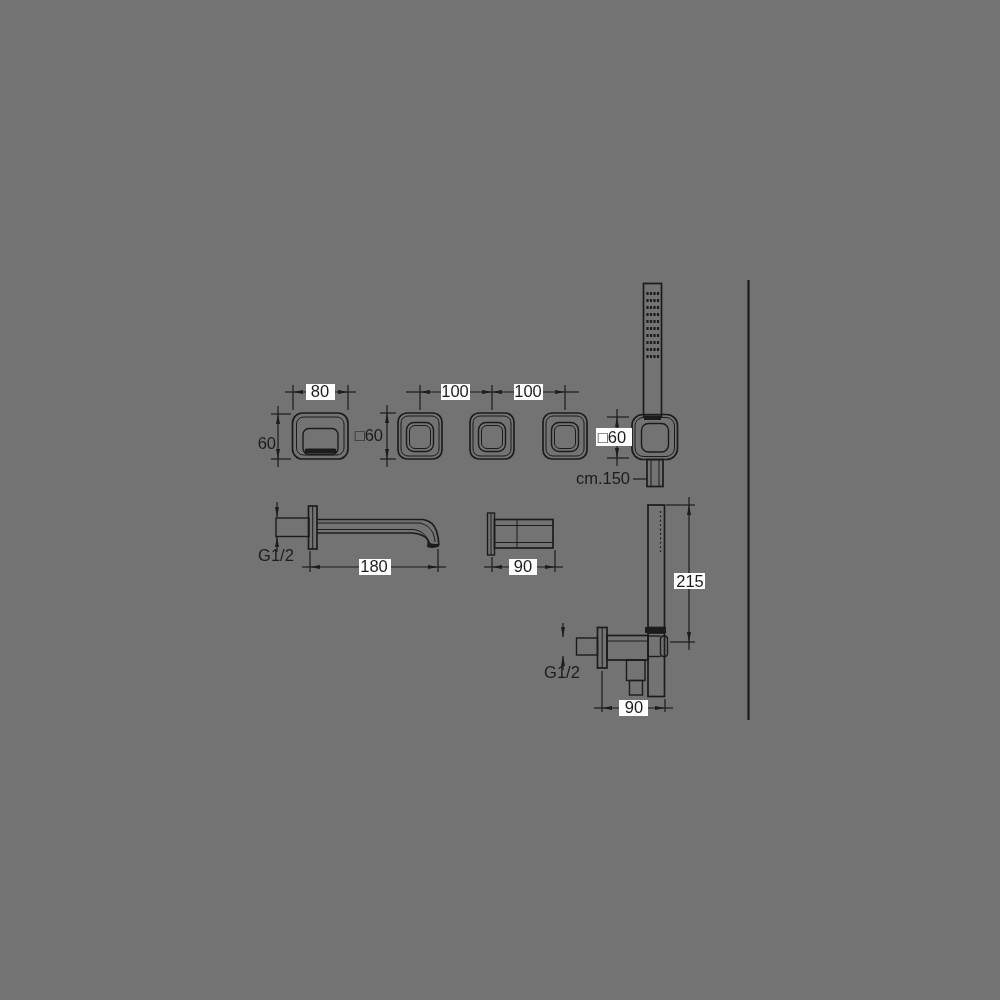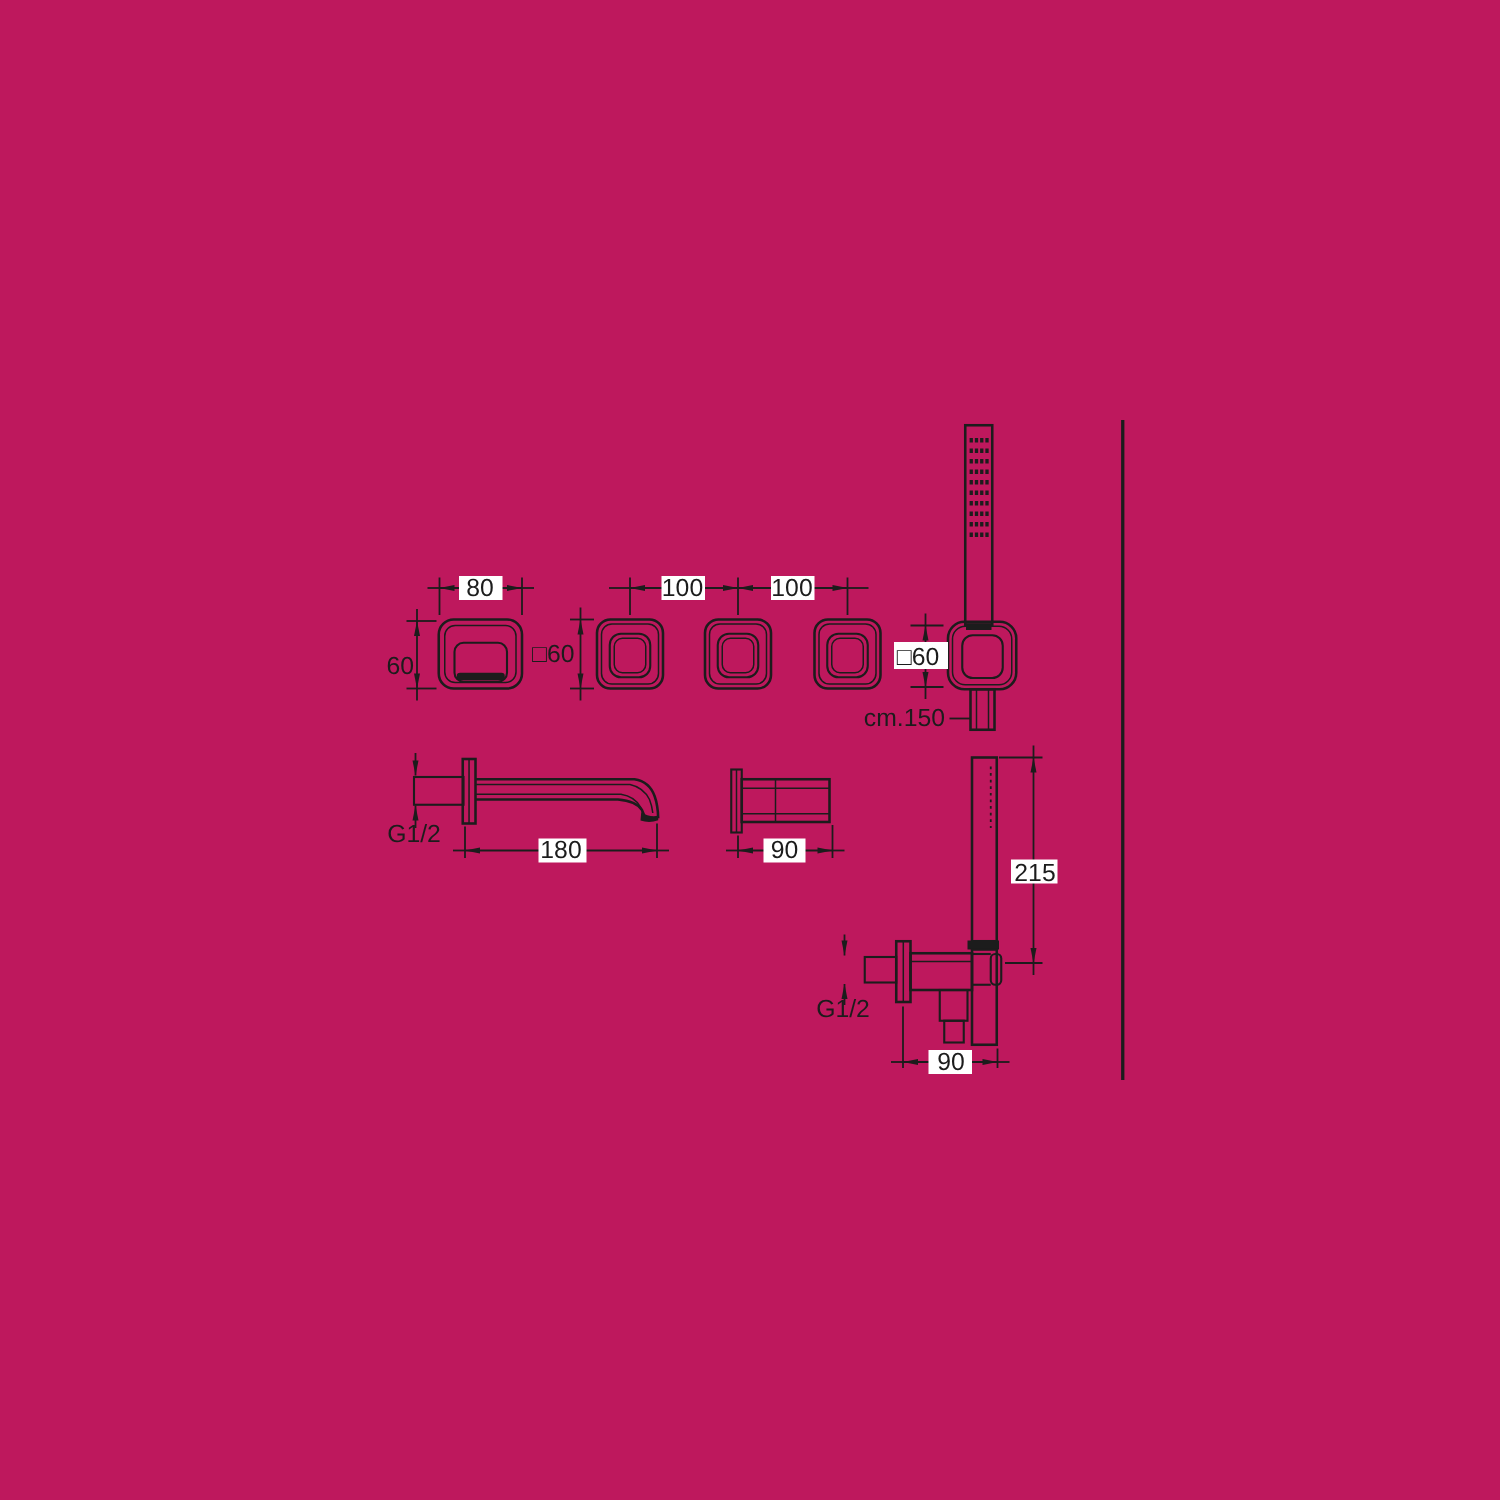--- a/index.html
+++ b/index.html
@@ -1,16 +1,16 @@
 <!DOCTYPE html>
 <html><head>
 <meta charset="utf-8">
 <style>
   html,body{margin:0;padding:0;background:#ffffff;}
-  #canvas{position:relative;width:1000px;height:1000px;background:#be185d;overflow:hidden;
+  #canvas{position:relative;width:1000px;height:1000px;background:#737373;overflow:hidden;
           font-family:"Liberation Sans","DejaVu Sans",sans-serif;}
   svg{position:absolute;left:0;top:0;}
   svg text{font-family:"Liberation Sans","DejaVu Sans",sans-serif;font-size:16.5px;fill:#1c1c1c;}
   .ln{stroke:#1c1c1c;fill:none;}
   .thin{stroke-width:1;}
   .mid{stroke-width:1.4;}
   .thick{stroke-width:1.7;}
   .dim{stroke:#1c1c1c;stroke-width:1.2;fill:none;}
   .dark{fill:#1c1c1c;stroke:none;}
   .bg{fill:#ffffff;stroke:none;}

